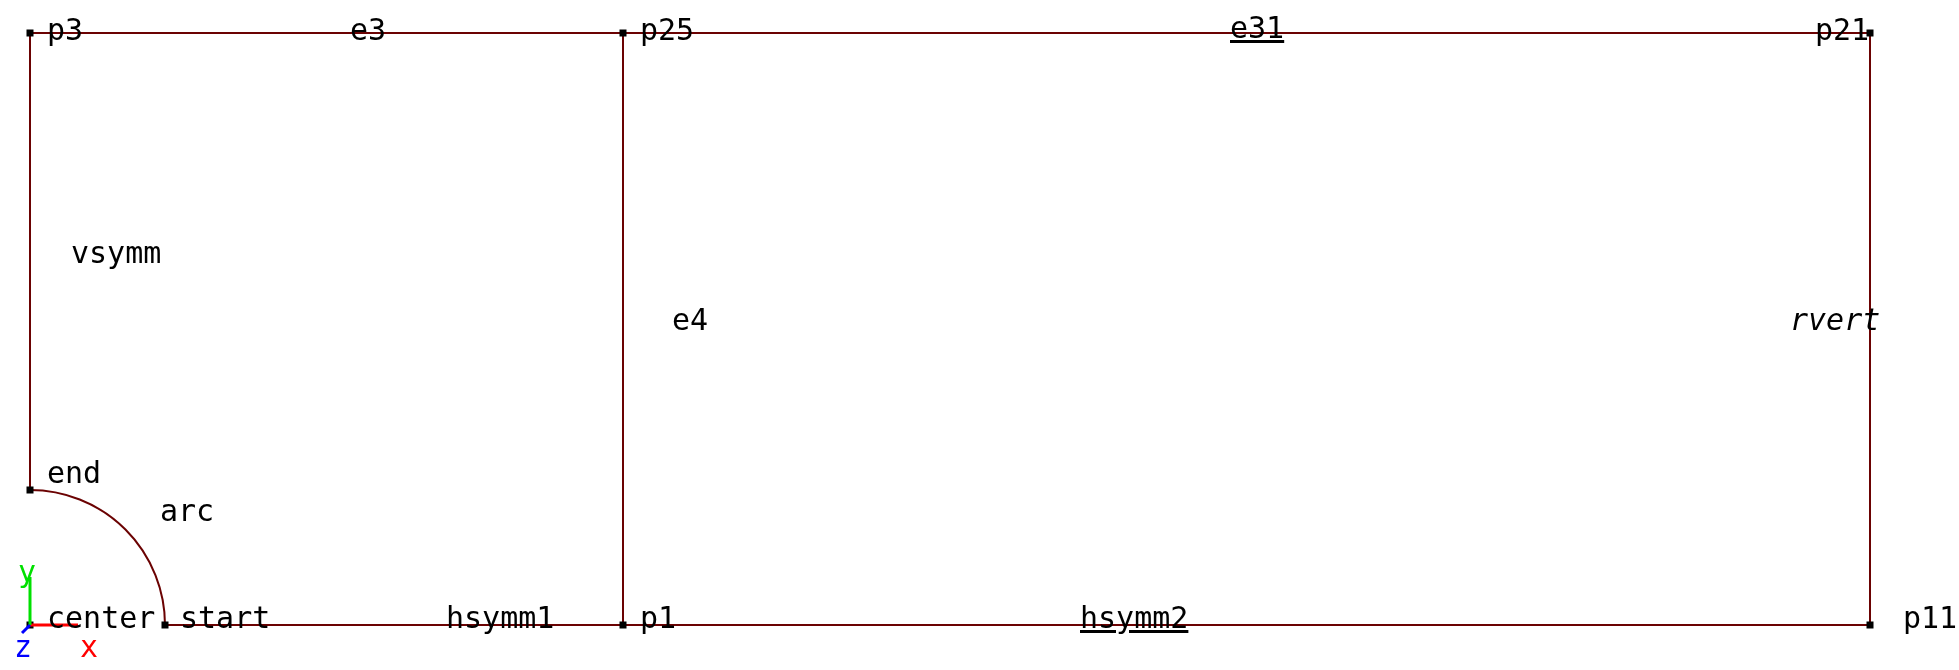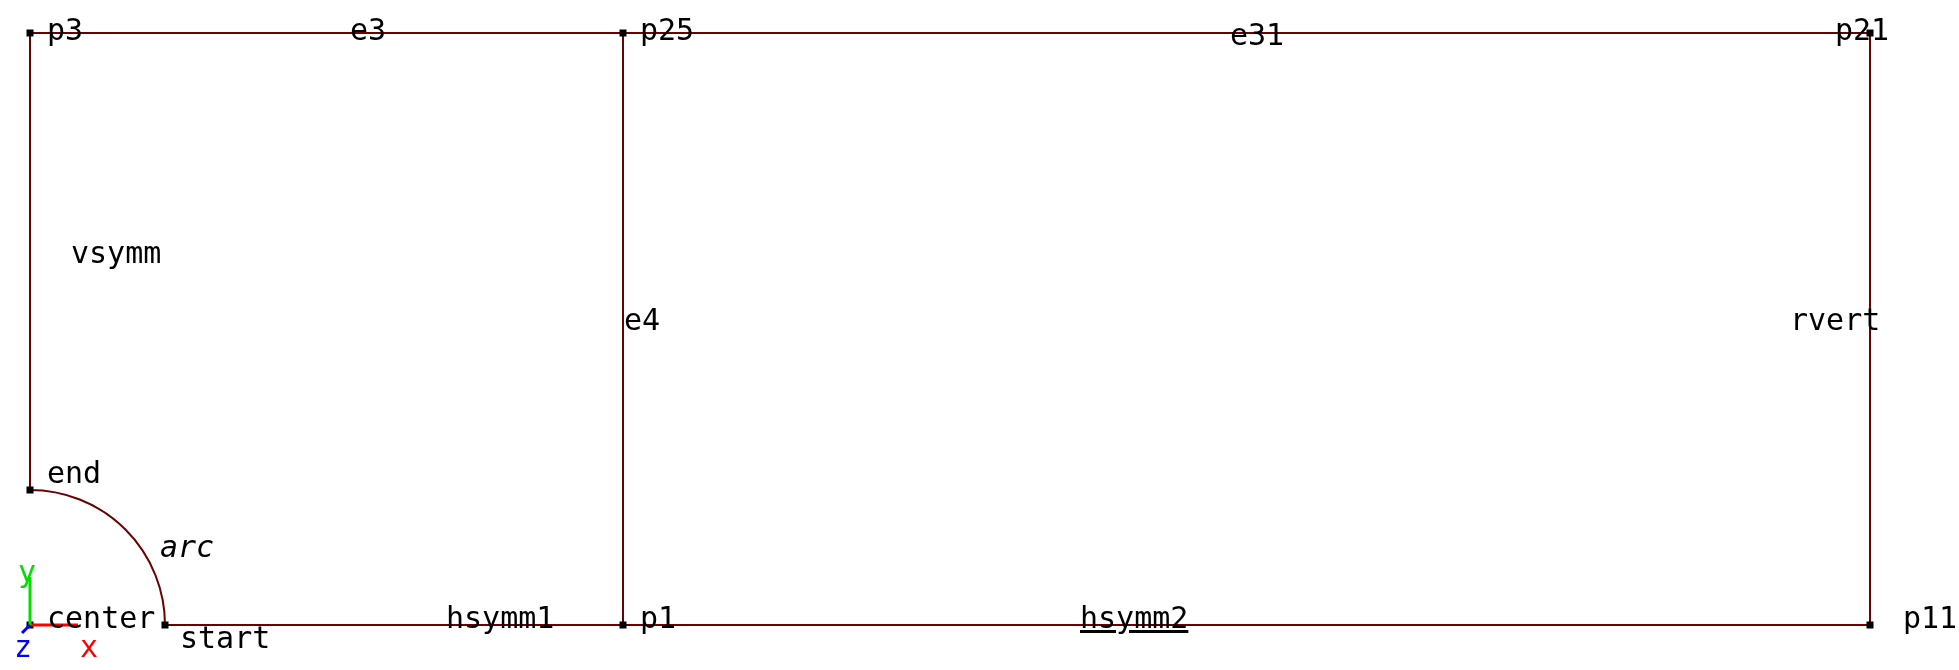--- a/index.html
+++ b/index.html
@@ -48,32 +48,32 @@
     <rect x="1866.5" y="29.5" width="7" height="7" fill="#000"></rect>
     <rect x="1866.5" y="621.5" width="7" height="7" fill="#000"></rect>
     <line x1="30" y1="625" x2="78" y2="625" stroke="#ff0000" stroke-width="3"></line>
     <line x1="30" y1="625" x2="30" y2="577" stroke="#00e000" stroke-width="3"></line>
     <line x1="30" y1="625" x2="22" y2="633" stroke="#0000ff" stroke-width="3"></line>
   </svg>
 
 <span class="lbl" style="left:47px;  top:15px;">p3</span>
 <span class="lbl" style="left:350px; top:15px;">e3</span>
 <span class="lbl" style="left:640px; top:15px;text-align:right;">p25</span>
-<span class="lbl" style="left:1230px;top:20px;">e31</span>
-<span class="lbl" style="left:1815px;top:15px;margin-left:20px;">p21</span>
+<span class="lbl" style="left:1230px;top:13px;text-decoration:underline;">e31</span>
+<span class="lbl" style="left:1815px;top:15px;">p21</span>
 
 <span class="lbl" style="left:47px;  top:238px;margin-left:24px;">vsymm</span>
-<span class="lbl" style="left:624px; top:305px;">e4</span>
-<span class="lbl" style="left:1790px;top:305px;">rvert</span>
+<span class="lbl" style="left:672px; top:305px;">e4</span>
+<span class="lbl" style="left:1790px;top:305px;font-style:italic;">rvert</span>
 
 <span class="lbl" style="left:47px;  top:458px;">end</span>
-<span class="lbl" style="left:160px; top:532px;font-style:italic;">arc</span>
+<span class="lbl" style="left:160px; top:496px;">arc</span>
 
 <span class="lbl" style="left:47px;  top:603px;">center</span>
-<span class="lbl" style="left:180px; top:623px;">start</span>
+<span class="lbl" style="left:180px; top:603px;">start</span>
 <span class="lbl" style="left:410px; top:603px;margin-left:36px;">hsymm1</span>
 <span class="lbl" style="left:640px; top:603px;">p1</span>
 <span class="lbl" style="left:1080px;top:603px;text-decoration:underline;">hsymm2</span>
 <span class="lbl" style="left:1903px;top:603px;">p11</span>
 
 <span class="lbl axis-y" style="left:18px; top:557px;">y</span>
 <span class="lbl axis-z" style="left:14px; top:632px;">z</span>
 <span class="lbl axis-x" style="left:80px; top:632px;">x</span>
 
 </body></html>

